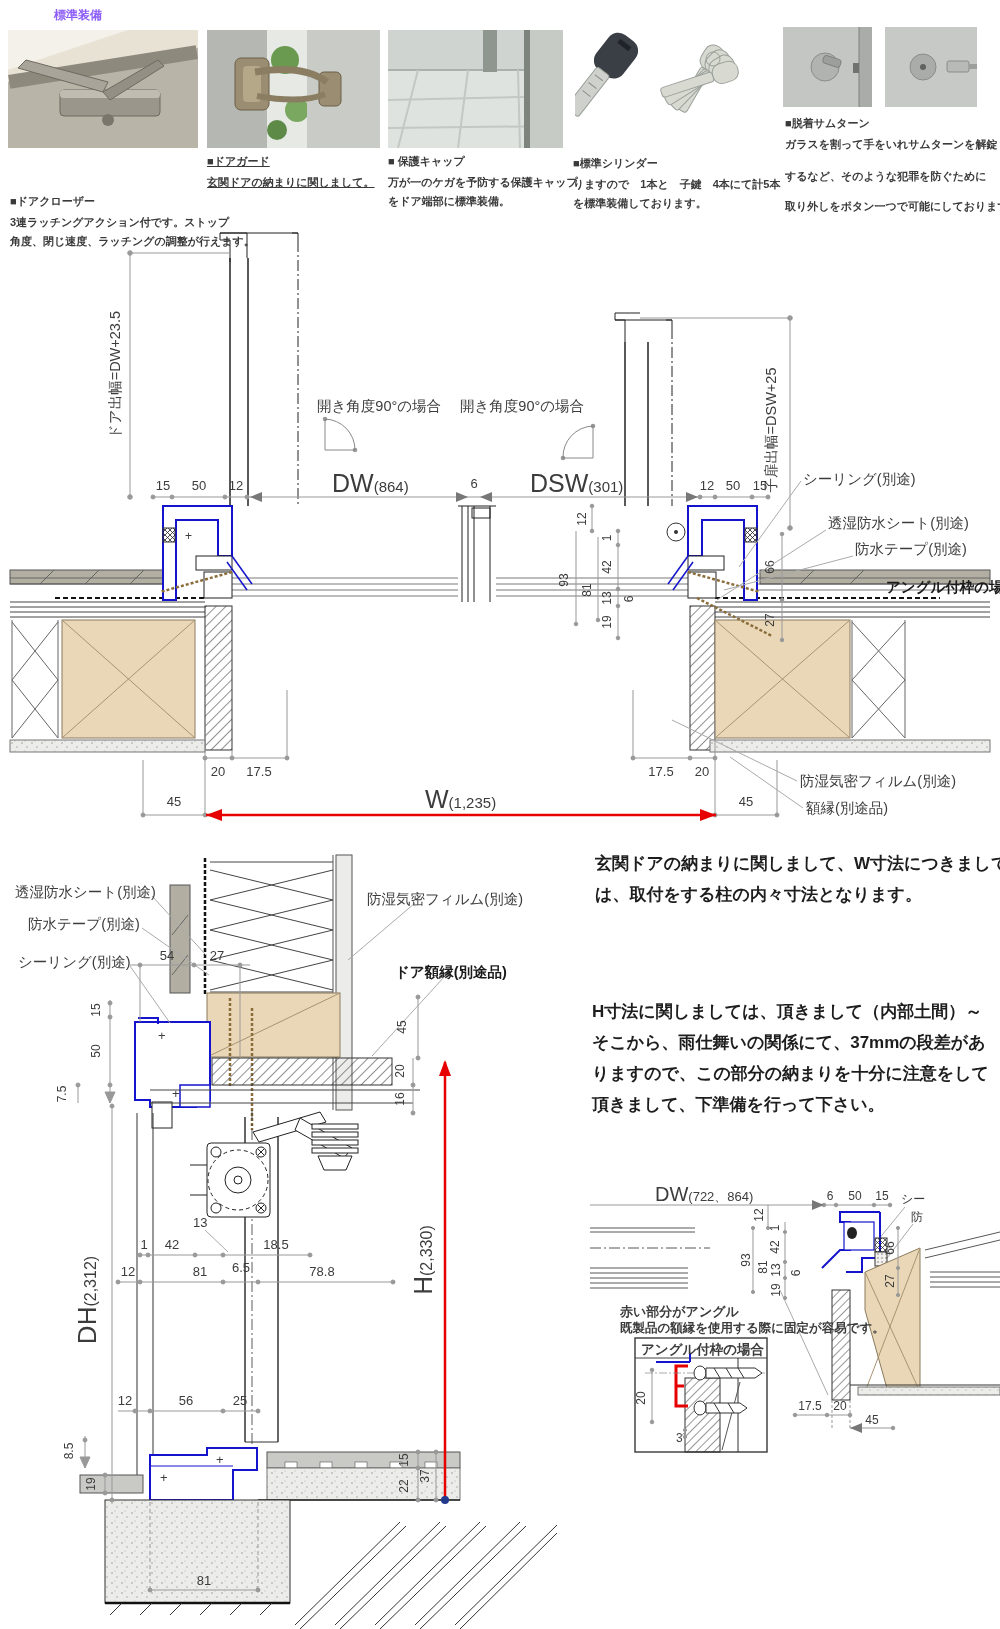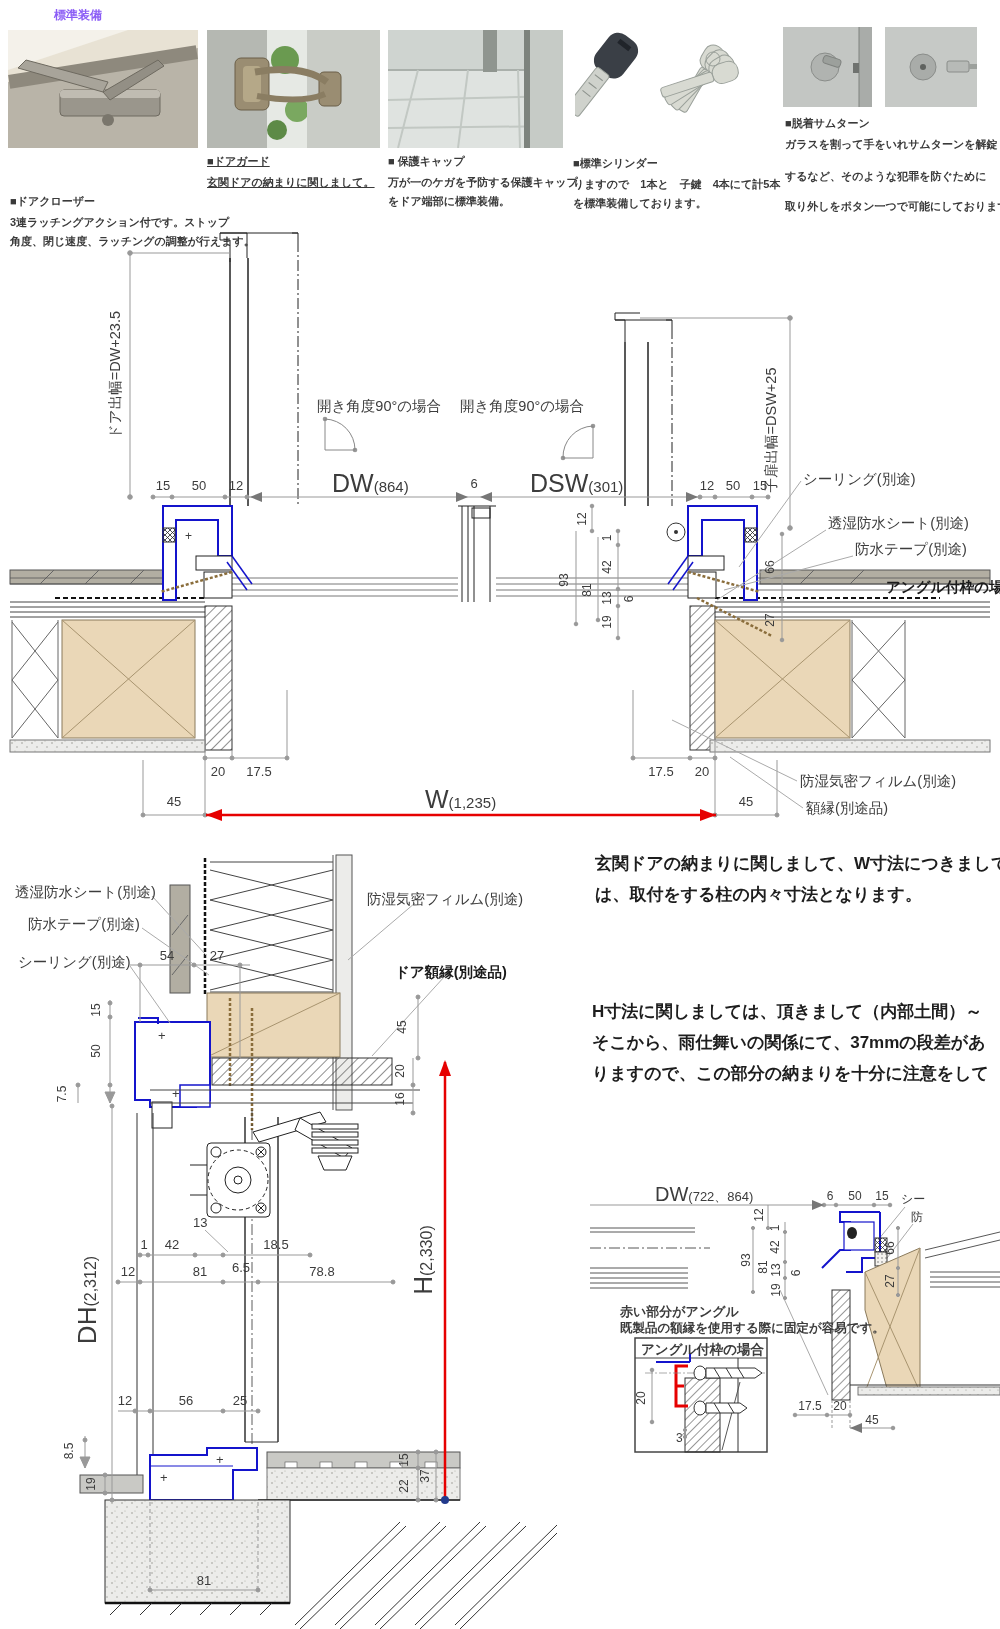--- a/index.html
+++ b/index.html
@@ -672,20 +672,21 @@
   </svg>
 
   <div class="abs para" style="left:595px;top:848px;">
     <div>玄関ドアの納まりに関しまして、W寸法につきまして</div>
     <div>は、取付をする柱の内々寸法となります。</div>
   </div>
   <div class="abs para" style="left:592px;top:996px;">
     <div>H寸法に関しましては、頂きまして（内部土間）～</div>
     <div>そこから、雨仕舞いの関係にて、37mmの段差があ</div>
     <div>りますので、この部分の納まりを十分に注意をして</div>
+    <div>頂きまして、下準備を行って下さい。</div>
   </div>
 
   <svg class="abs" style="left:590px;top:1175px;" width="410" height="300" viewBox="590 1175 410 300">
     <defs>
       <pattern id="ih" width="6" height="6" patternTransform="rotate(45)" patternUnits="userSpaceOnUse">
         <line x1="0" y1="0" x2="0" y2="6" stroke="#333" stroke-width="1"></line>
       </pattern>
       <pattern id="is" width="8" height="8" patternUnits="userSpaceOnUse">
         <rect width="8" height="8" fill="#ececea"></rect>
           <circle cx="2" cy="3" r="0.7" fill="#9a9a94"></circle>

